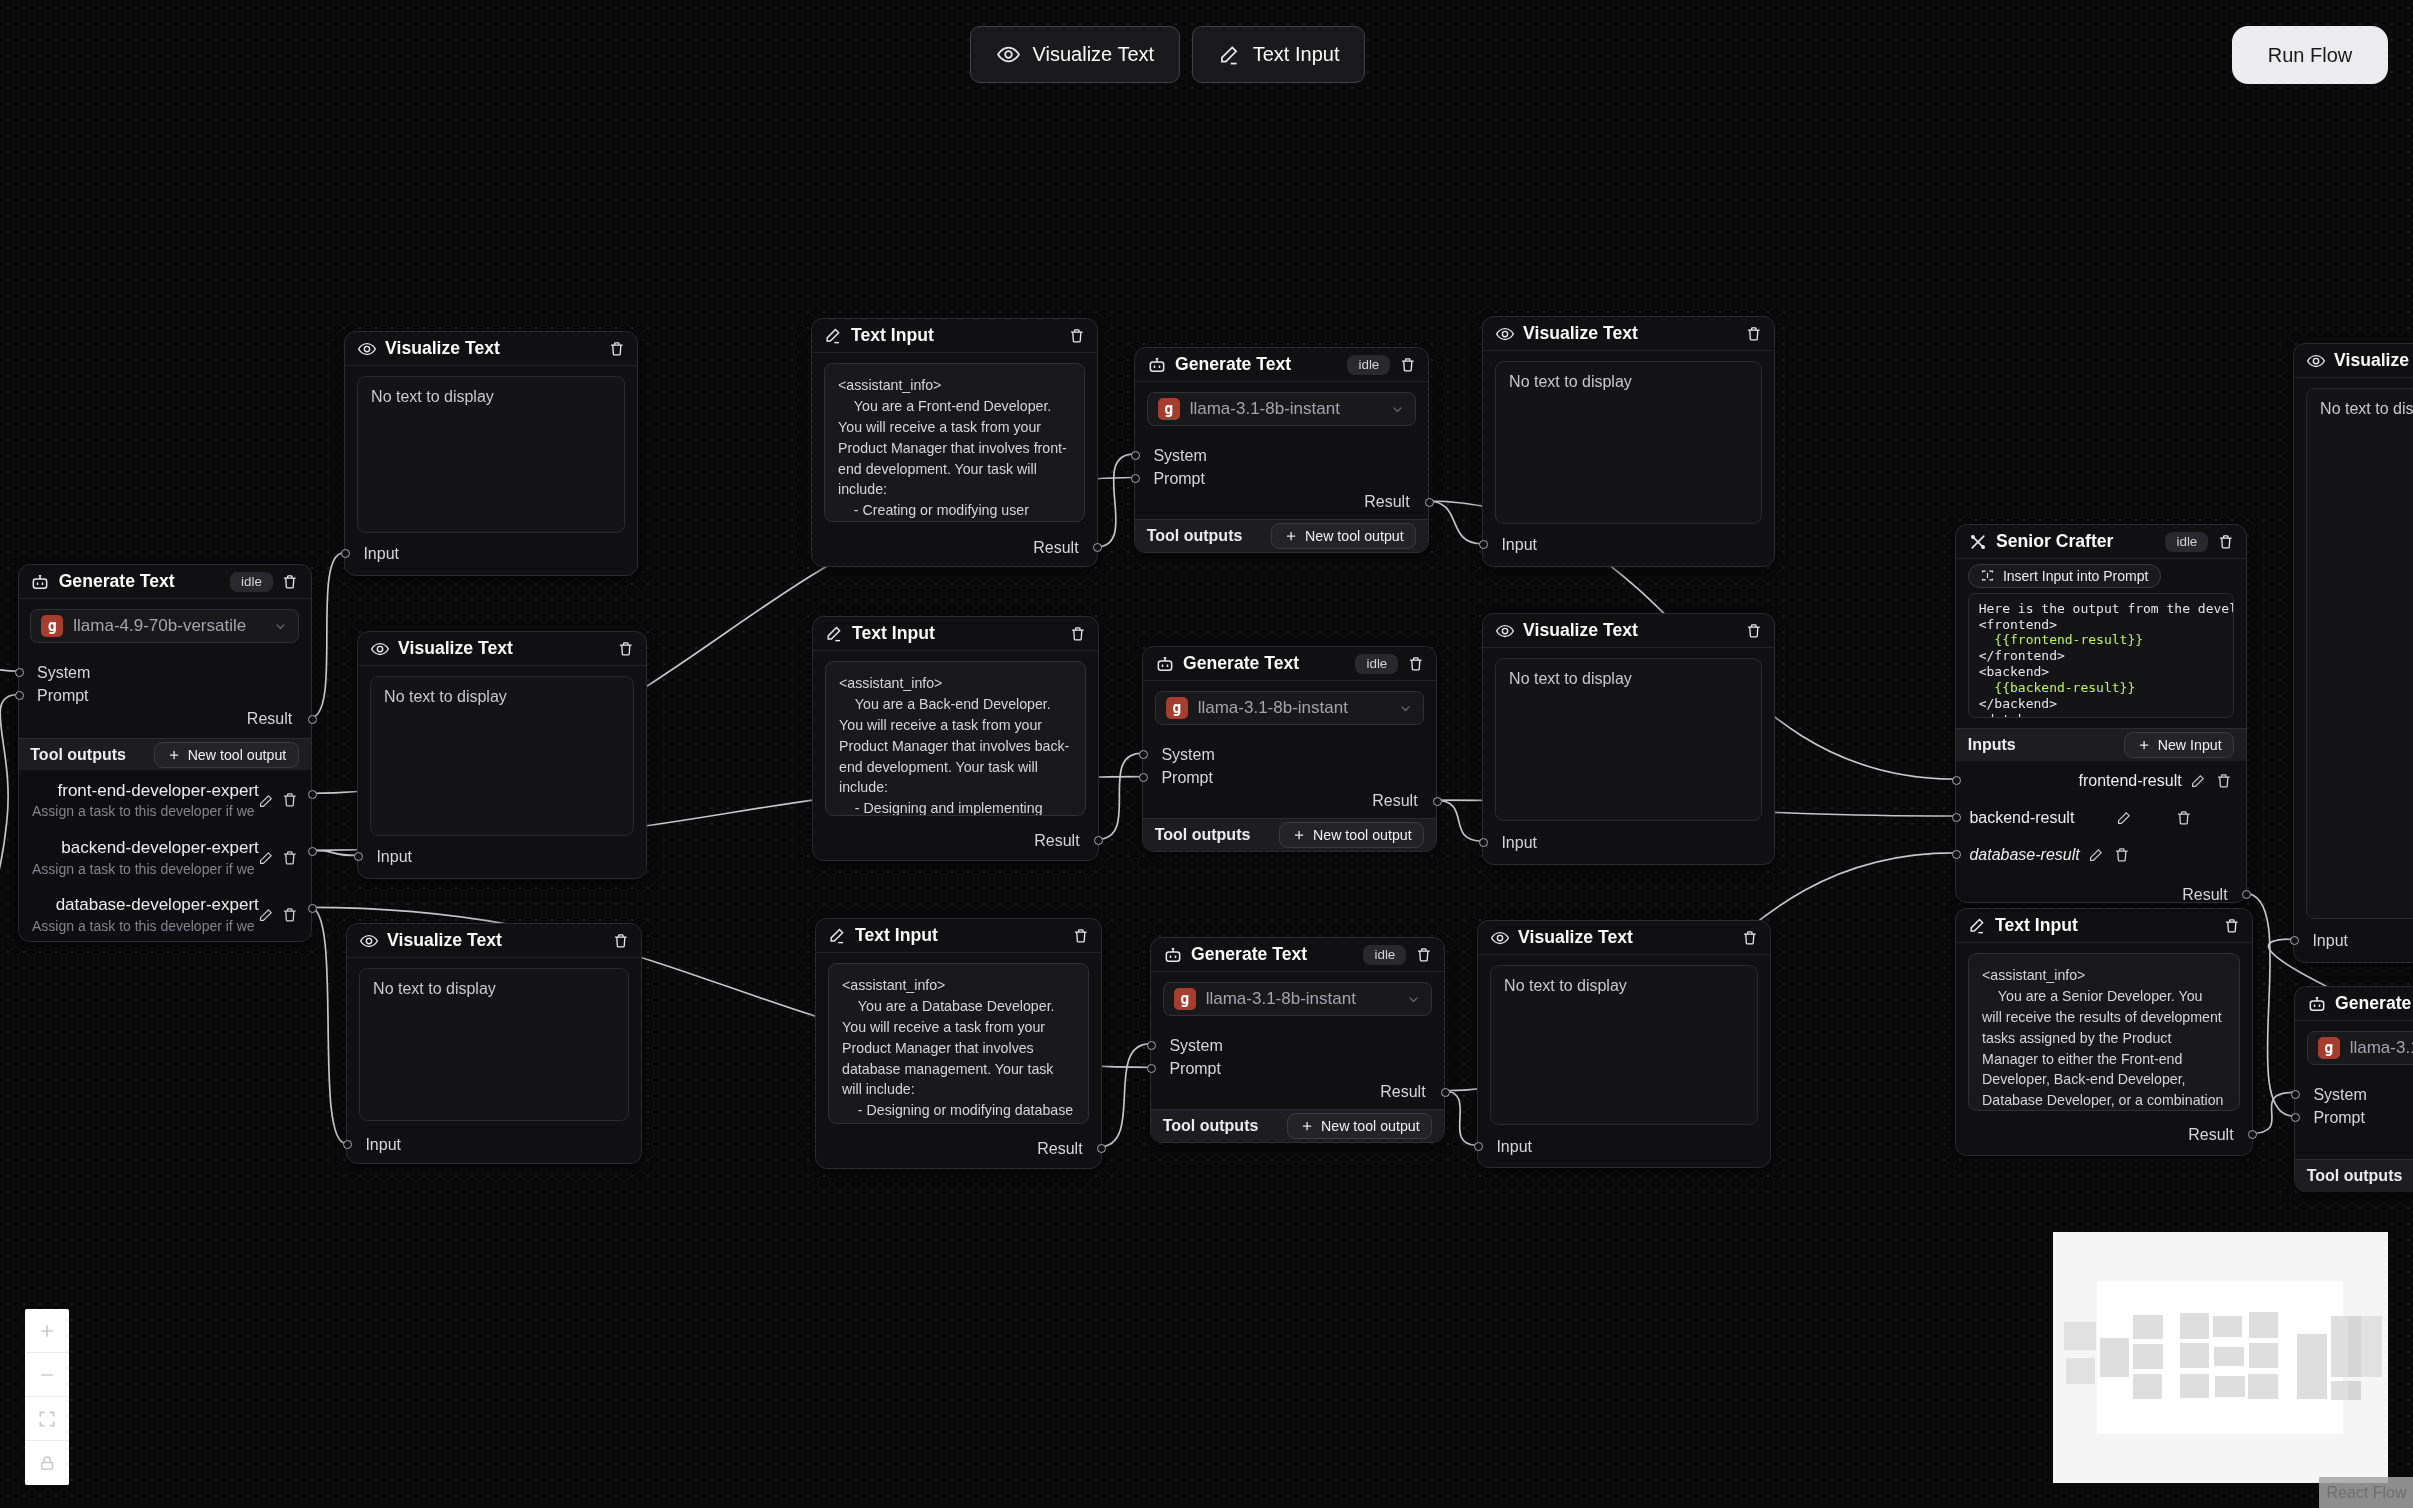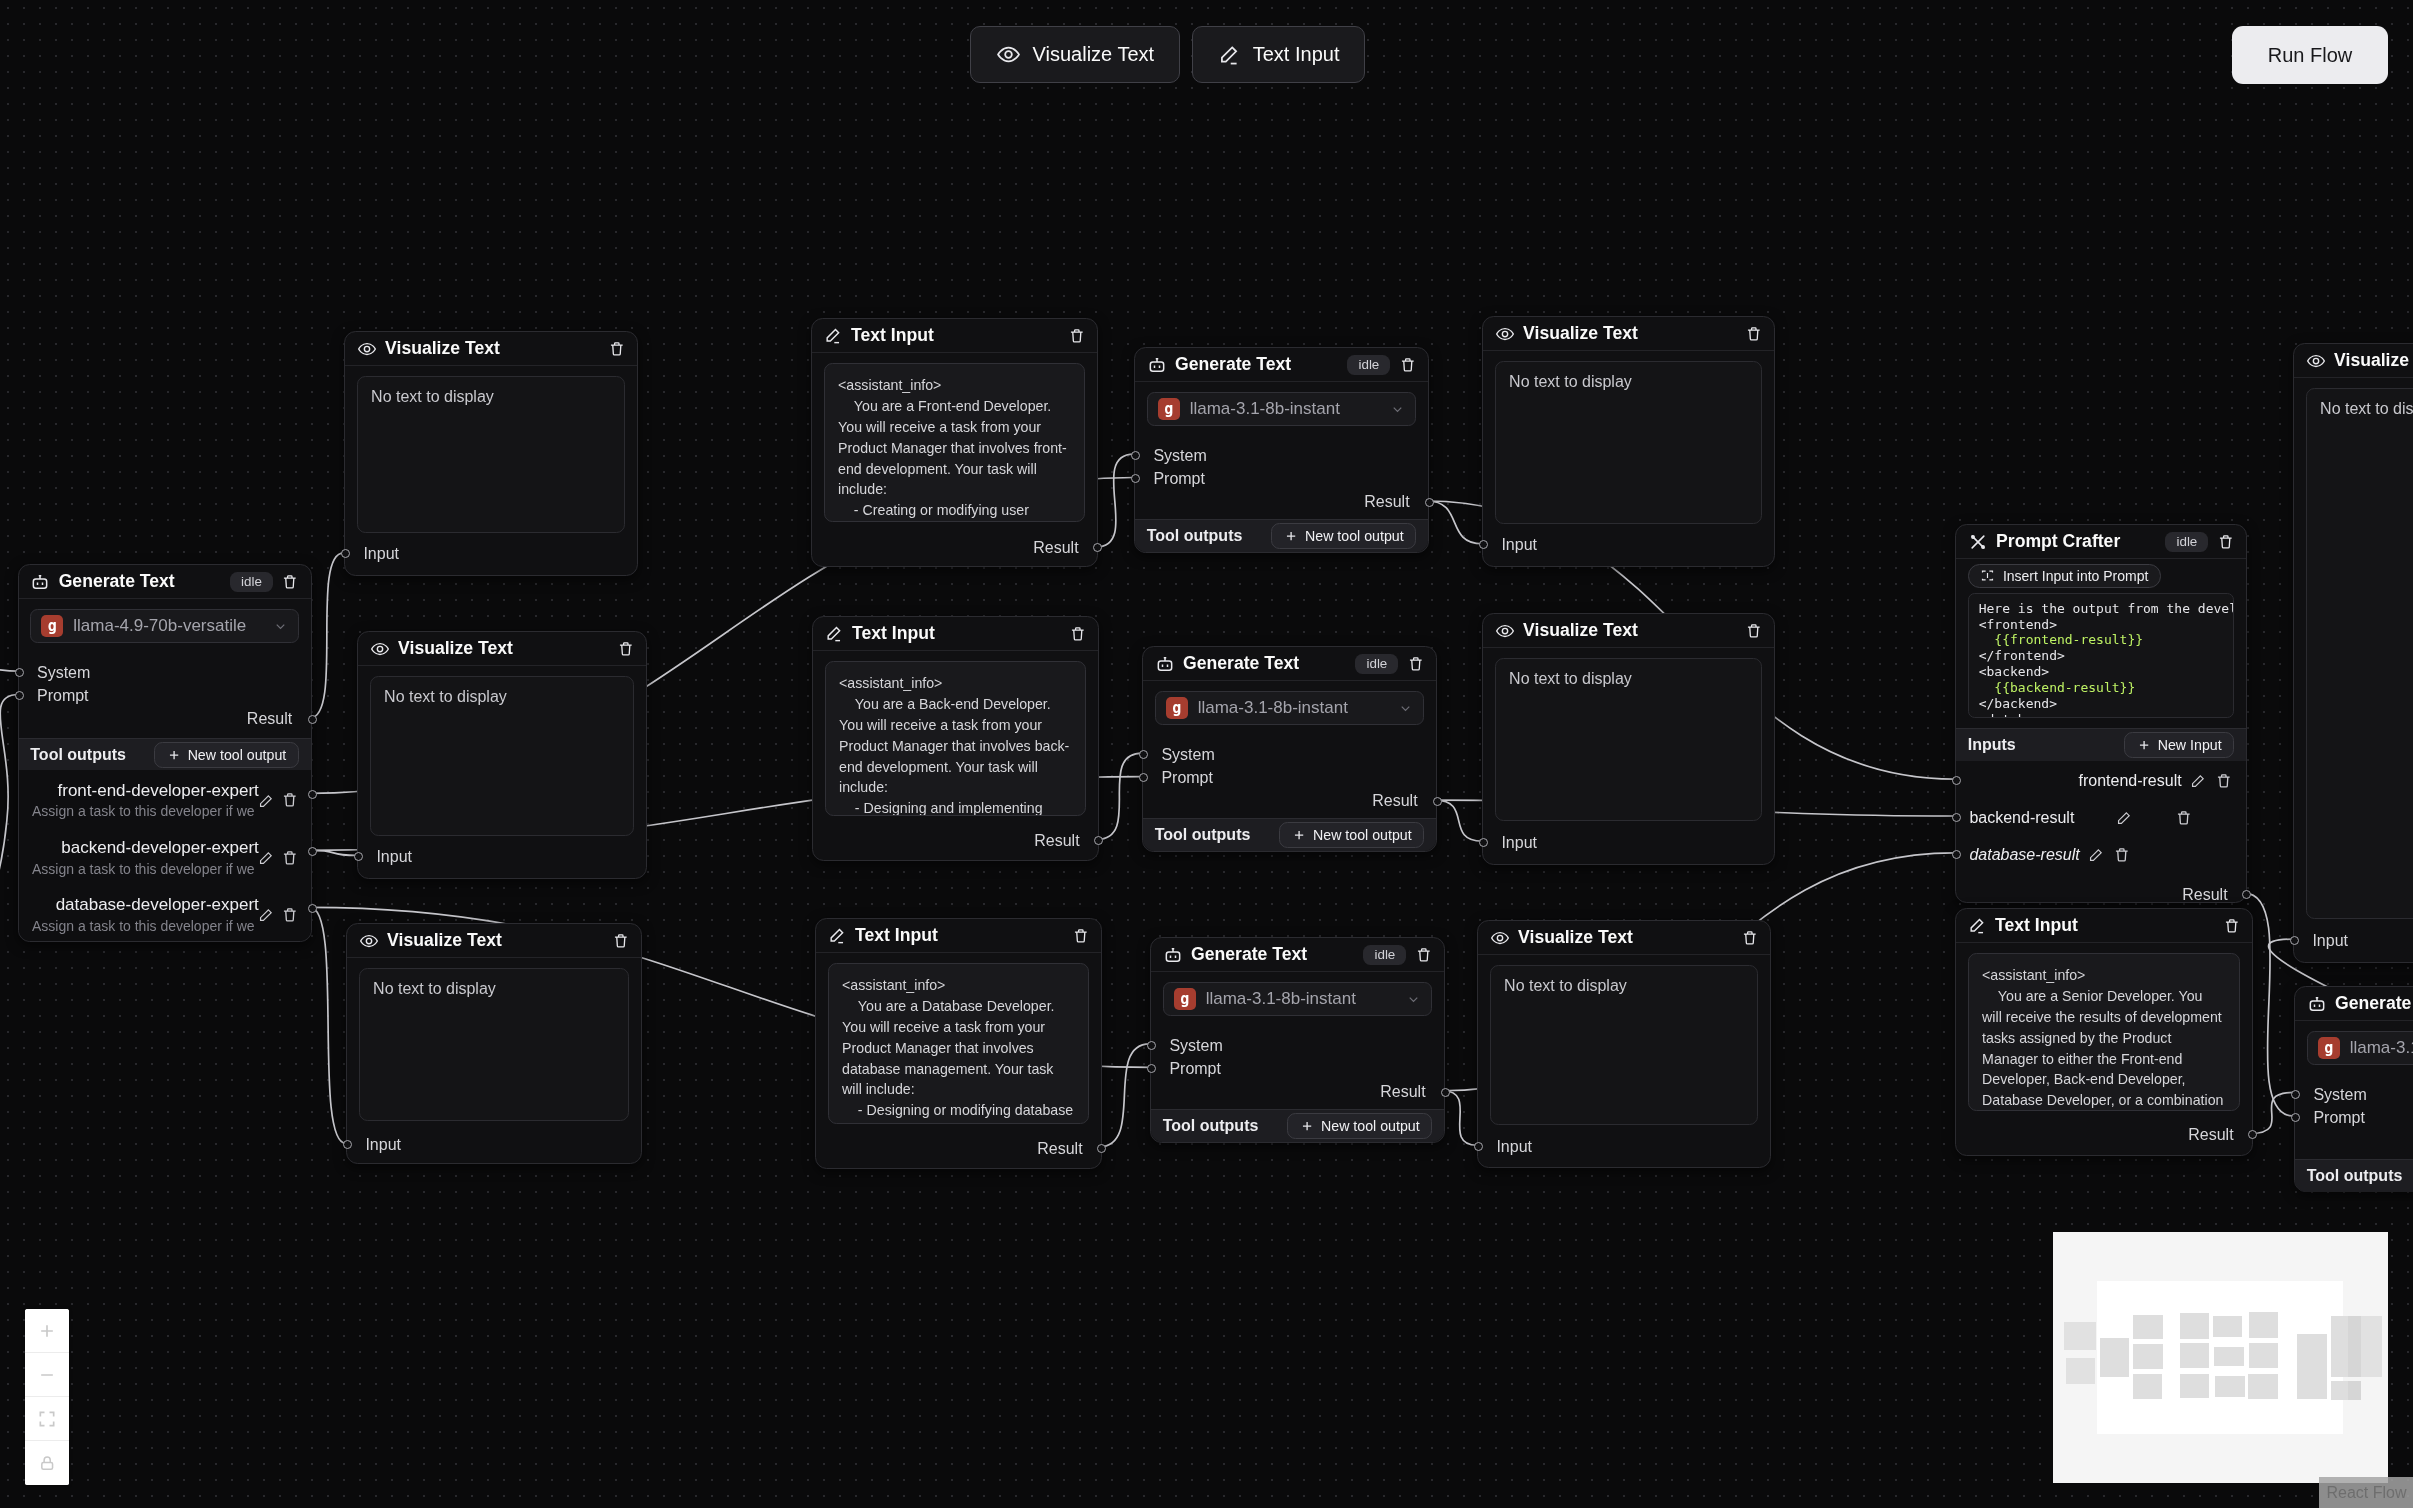--- a/index.html
+++ b/index.html
@@ -56,21 +56,21 @@
   .code-box{position:absolute;left:11.7px;right:11.7px;top:68px;height:125px;background:#141416;border:0.8px solid #2b2b30;border-radius:6.7px;
     padding:6.7px 10px;box-sizing:border-box;overflow:hidden;font-family:"DejaVu Sans Mono",monospace;font-size:13px;line-height:1.22;color:#e6e6ea;white-space:pre;}
   .code-line.green{color:#bef264;}
   .pc-input{position:absolute;left:0;right:0;height:37px;display:flex;align-items:center;gap:9.2px;padding:0 13.4px;box-sizing:border-box;}
   .pc-input-name{font-size:16px;color:#ededf0;}
 
   
   .toolbar-btn{position:absolute;z-index:5;display:flex;align-items:center;justify-content:center;gap:11.7px;
     background:#1a1a1d;border:0.8px solid #404047;border-radius:10px;color:#fafafa;font-size:20px;font-weight:500;
     font-family:"Liberation Sans",sans-serif;cursor:pointer;}
-  .run-btn{position:absolute;z-index:5;background:#ececef;color:#18181b;border:none;border-radius:11px;
+  .run-btn{position:absolute;z-index:5;background:#ececef;color:#18181b;border:none;border-radius:16px;
     font-size:20px;font-weight:500;font-family:"Liberation Sans",sans-serif;cursor:pointer;}
 
   .controls{position:absolute;z-index:5;width:44px;background:#ffffff;border-radius:2.5px;overflow:hidden;
     box-shadow:0 0.8px 3.4px rgba(0,0,0,.3);}
   .ctrl-btn{width:44px;height:44px;background:#fff;border:none;border-bottom:0.8px solid #ececec;color:#c9c9c9;
     display:flex;align-items:center;justify-content:center;cursor:pointer;}
   .ctrl-btn:last-child{border-bottom:none;}
 
   .minimap{position:absolute;z-index:5;background:#f5f5f5;}
   .mm-viewport{position:absolute;background:#ffffff;}
@@ -541,21 +541,21 @@
       <div class="node" style="left: 1955px; top: 524px; width: 290px; height: 377px;">
         <div class="node-header">
           <span class="icon">
             <svg width="20" height="20" viewBox="0 0 24 24" fill="none" stroke="currentColor" stroke-width="1.9" stroke-linecap="round">
               <path d="M5 19L19 5"></path>
               <path d="M5 5l14 14"></path>
               <circle cx="6" cy="6" r="1.4"></circle>
               <circle cx="18" cy="18" r="1.4"></circle>
             </svg>
           </span>
-          <span class="node-title">Prompt Crafter</span>
+          <span class="node-title">Senior Crafter</span>
           <span class="hspacer"></span>
           <span class="badge">idle</span>
           <button class="trash-btn">
             <svg width="17.6" height="17.6" viewBox="0 0 24 24" fill="none" stroke="currentColor" stroke-width="1.8">
               <path d="M4 7h16M9 7V5a1 1 0 011-1h4a1 1 0 011 1v2M6.5 7l.8 12a1.5 1.5 0 001.5 1.4h6.4a1.5 1.5 0 001.5-1.4l.8-12"></path>
             </svg>
           </button>
         </div>
         <button class="insert-btn">
           <span class="icon">

